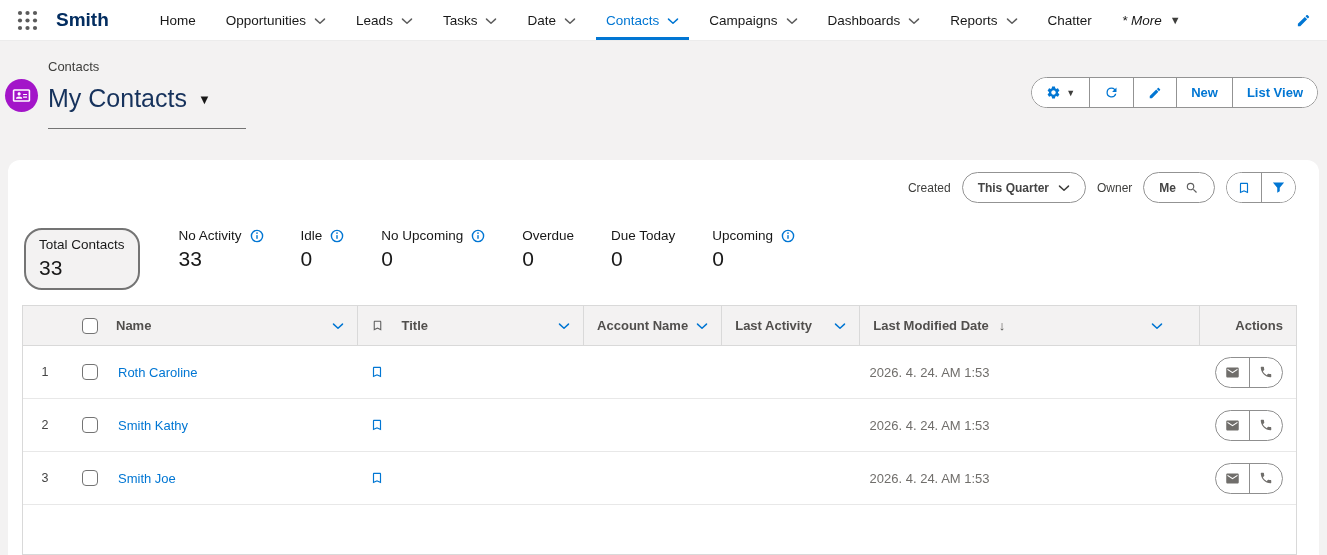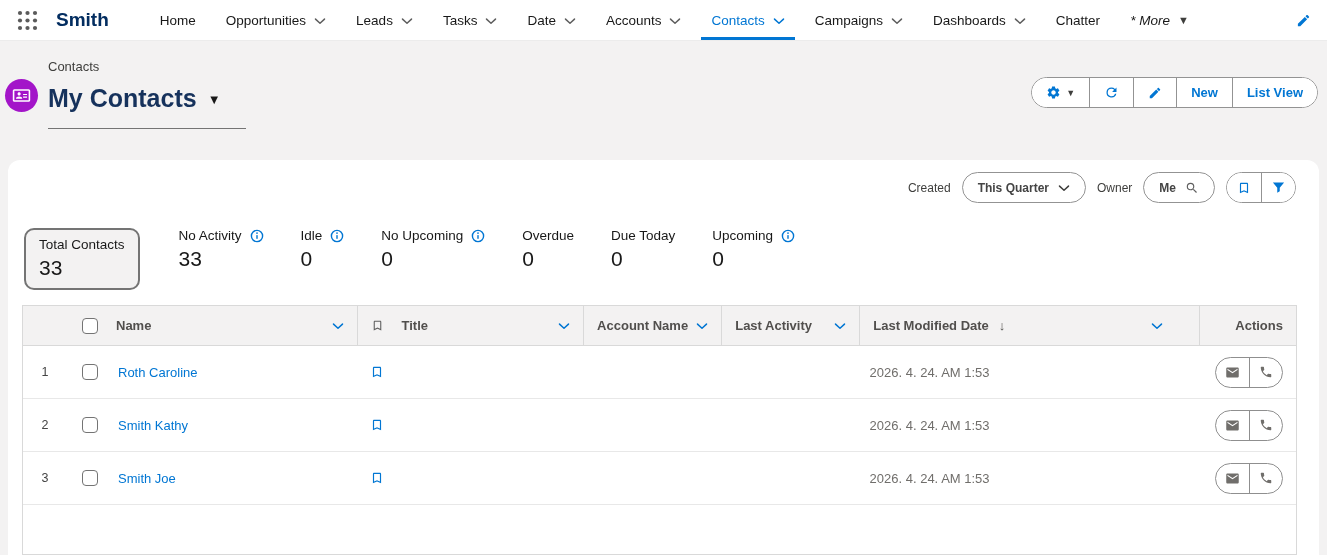--- a/index.html
+++ b/index.html
@@ -29,21 +29,21 @@
   .nav-item.more { font-style:italic; }
   .nav-item.more .caret { color:#3e3e3c; font-size:11px; font-style:normal; }
   .nav-edit { margin-left:auto; align-self:center; color:#0176d3; cursor:pointer; padding:4px; }
 
   
   .obj-icon {
     position:absolute; left:5px; top:79px; width:33px; height:33px; border-radius:50%;
     display:flex; align-items:center; justify-content:center;
   }
   .obj-label { position:absolute; left:48px; top:59px; font-size:13px; color:#3e3e3c; }
-  .page-title { position:absolute; left:48px; top:84px; display:flex; gap:11px; cursor:pointer;font-weight:bold; }
+  .page-title { position:absolute; left:48px; top:84px; display:flex; gap:11px; cursor:pointer; }
   .page-title .t { font-size:25px; color:#16325c; }
   .page-title .caret { font-size:13px; color:#181818; margin-top:8px; }
   .title-underline { position:absolute; left:48px; top:128px; width:198px; border-top:1px solid #747474; }
 
   .btn-group {
     display:flex; align-items:stretch; height:31px; background:#fff;
     border:1px solid #939393; border-radius:16px; overflow:hidden;
   }
   .btn-seg {
     display:flex; align-items:center; justify-content:center; gap:5px;
@@ -68,21 +68,21 @@
     display:flex; align-items:center; gap:9px; padding:0 15px;
     font-size:12px; font-weight:700; color:#444; cursor:pointer; white-space:nowrap;
   }
   .pill .chev { color:#3e3e3c; display:flex; }
   .pill .search { color:#5f5f5f; display:flex; }
   .icon-seg { width:34px; padding:0; }
 
   
   .stats { position:absolute; left:24px; top:228px; display:flex; align-items:flex-start; gap:37px; }
   .stat { cursor:pointer; }
-  .stat.boxed { border:2px solid #747474; border-radius:10px; background:#f3f2f2; padding:7px 13px 8px; margin-right:2px; }
+  .stat.boxed { border:2px solid #747474; border-radius:18px; background:#f3f2f2; padding:7px 13px 8px; margin-right:2px; }
   .stat-label { font-size:13.5px; color:#181818; display:flex; align-items:center; gap:8px; white-space:nowrap; }
   .info-i { color:#0176d3; display:flex; cursor:pointer; }
   .stat-value { font-size:21px; color:#181818; margin-top:4px; }
 
   
   .list-card {
     position:absolute; left:22px; top:305px; width:1275px; height:250px;
     border:1px solid #d9d9d9; background:#fff;
   }
   .list-toolbar {
@@ -170,46 +170,46 @@
         </span>
     </div>
     <div class="nav-item">
       <span>Date</span>
       <span class="chev">
           <svg width="12" height="12" viewBox="0 0 16 16">
             <path d="M2 5.5 8 11l6-5.5" fill="none" stroke="currentColor" stroke-width="2" stroke-linecap="round" stroke-linejoin="round"></path>
           </svg>
         </span>
     </div>
-    <div class="nav-item">
-      <span>Accounts</span>
-      <span class="chev">
-          <svg width="12" height="12" viewBox="0 0 16 16">
-            <path d="M2 5.5 8 11l6-5.5" fill="none" stroke="currentColor" stroke-width="2" stroke-linecap="round" stroke-linejoin="round"></path>
-          </svg>
-        </span>
-    </div>
     <div class="nav-item active">
       <span>Contacts</span>
       <span class="chev">
           <svg width="12" height="12" viewBox="0 0 16 16">
             <path d="M2 5.5 8 11l6-5.5" fill="none" stroke="currentColor" stroke-width="2" stroke-linecap="round" stroke-linejoin="round"></path>
           </svg>
         </span>
     </div>
     <div class="nav-item">
       <span>Campaigns</span>
       <span class="chev">
           <svg width="12" height="12" viewBox="0 0 16 16">
             <path d="M2 5.5 8 11l6-5.5" fill="none" stroke="currentColor" stroke-width="2" stroke-linecap="round" stroke-linejoin="round"></path>
           </svg>
         </span>
     </div>
     <div class="nav-item">
       <span>Dashboards</span>
+      <span class="chev">
+          <svg width="12" height="12" viewBox="0 0 16 16">
+            <path d="M2 5.5 8 11l6-5.5" fill="none" stroke="currentColor" stroke-width="2" stroke-linecap="round" stroke-linejoin="round"></path>
+          </svg>
+        </span>
+    </div>
+    <div class="nav-item">
+      <span>Reports</span>
       <span class="chev">
           <svg width="12" height="12" viewBox="0 0 16 16">
             <path d="M2 5.5 8 11l6-5.5" fill="none" stroke="currentColor" stroke-width="2" stroke-linecap="round" stroke-linejoin="round"></path>
           </svg>
         </span>
     </div>
     <div class="nav-item">
       <span>Chatter</span>
     </div>
     <div class="nav-item more">

